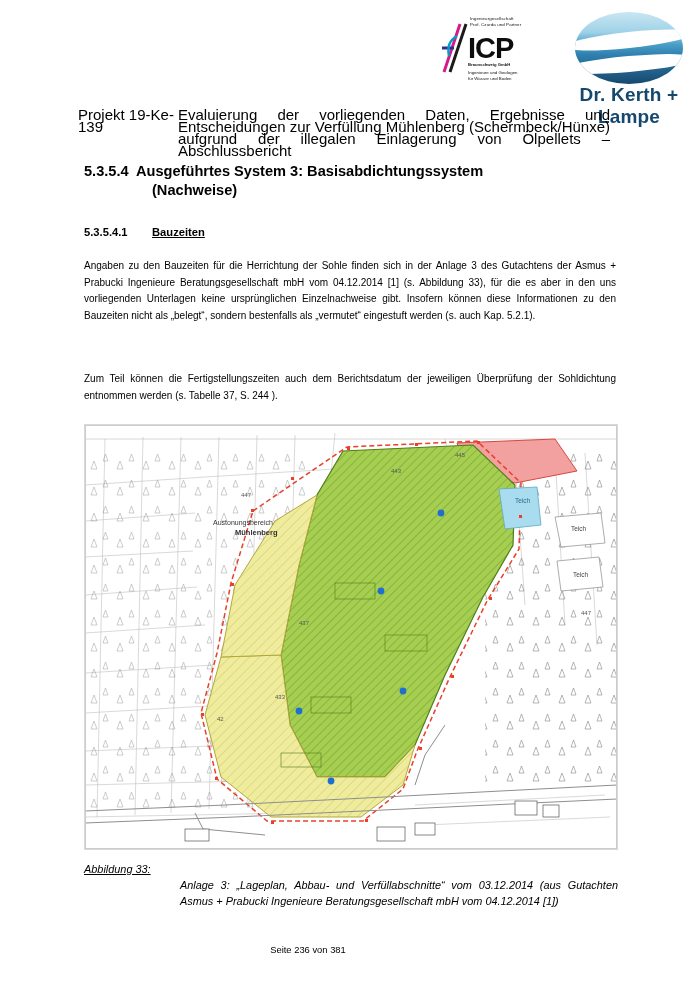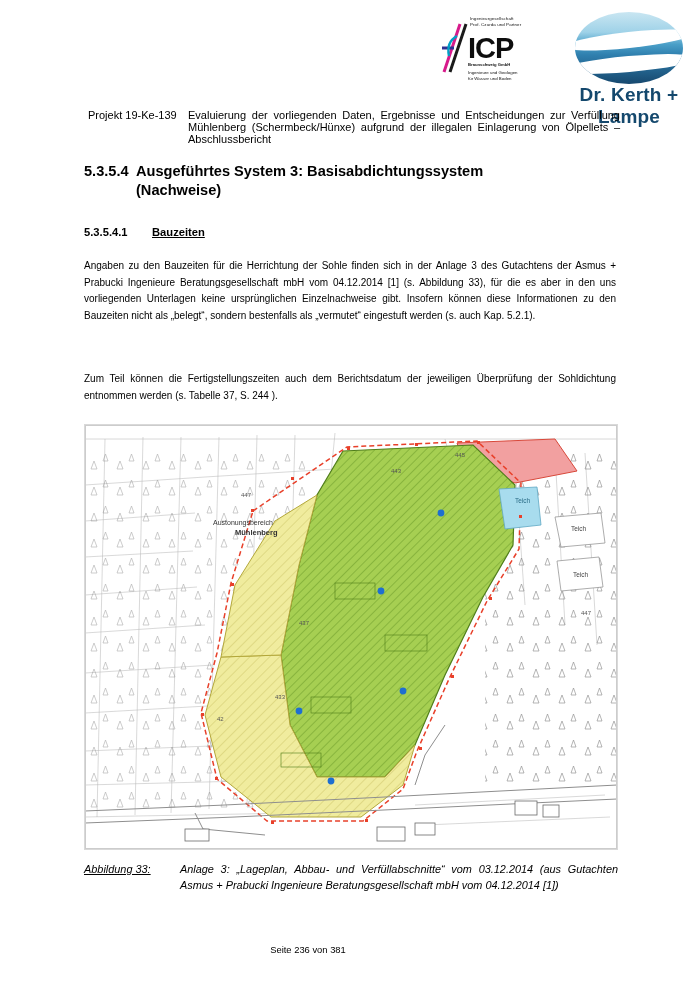--- a/index.html
+++ b/index.html
@@ -116,23 +116,23 @@
     font-size: 19px;
     font-weight: bold;
     color: #14486d;
     letter-spacing: 0.2px;
   }
 
   
   .runhead {
     position: absolute;
     top: 109px;
-    left: 88px;
+    left: 78px;
     width: 532px;
-    font-size: 11px;
+    font-size: 15px;
     line-height: 12.1px;
   }
   .runhead .proj {
     position: absolute;
     left: 0;
     top: 0;
     width: 96px;
   }
   .runhead .txt {
     margin-left: 100px;
@@ -144,21 +144,21 @@
     position: absolute;
     left: 84px;
     top: 162px;
     width: 534px;
     margin: 0;
     font-size: 14.6px;
     font-weight: bold;
     line-height: 19px;
   }
   h1.sec .num { display: inline-block; width: 52px; }
-  h1.sec .t2 { display: block; margin-left: 52px; }
+  h1.sec .t2 { display: block; margin-left: 68px; }
   h2.subsec {
     position: absolute;
     left: 84px;
     top: 226px;
     width: 534px;
     margin: 0;
     font-size: 11.2px;
     font-weight: bold;
   }
   h2.subsec .num { display: inline-block; width: 68px; }
@@ -193,21 +193,21 @@
     position: absolute;
     left: 84px;
     top: 862px;
     width: 534px;
     font-size: 10.9px;
     line-height: 15.8px;
     font-style: italic;
     text-align: justify;
   }
   .caption .lead { float: left; width: 96px; text-decoration: underline; }
-  .caption .body { margin-left: 96px; display: block; }
+  .caption .body { margin-left: 96px; display: block; margin-top: 16px; }
 
   .footer {
     position: absolute;
     left: 0;
     top: 944px;
     width: 616px;
     text-align: center;
     font-size: 9.4px;
   }
 </style>

